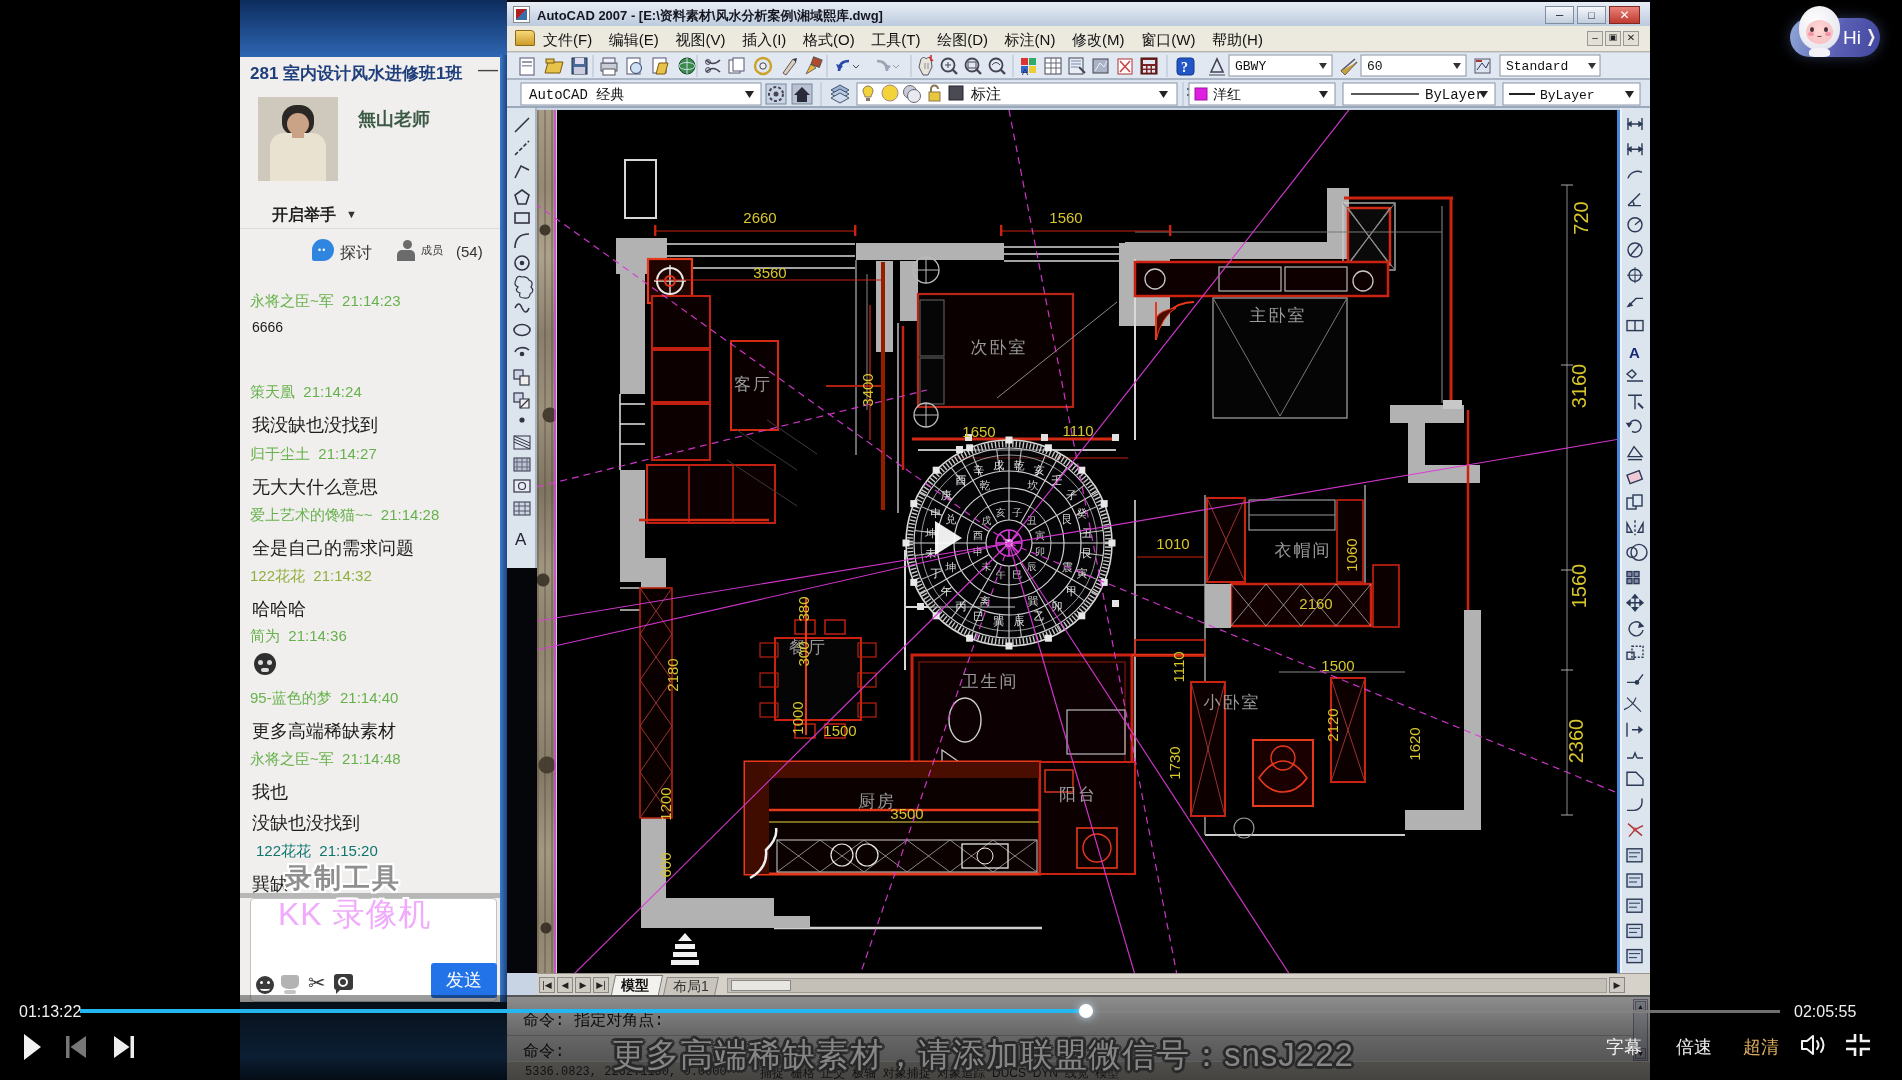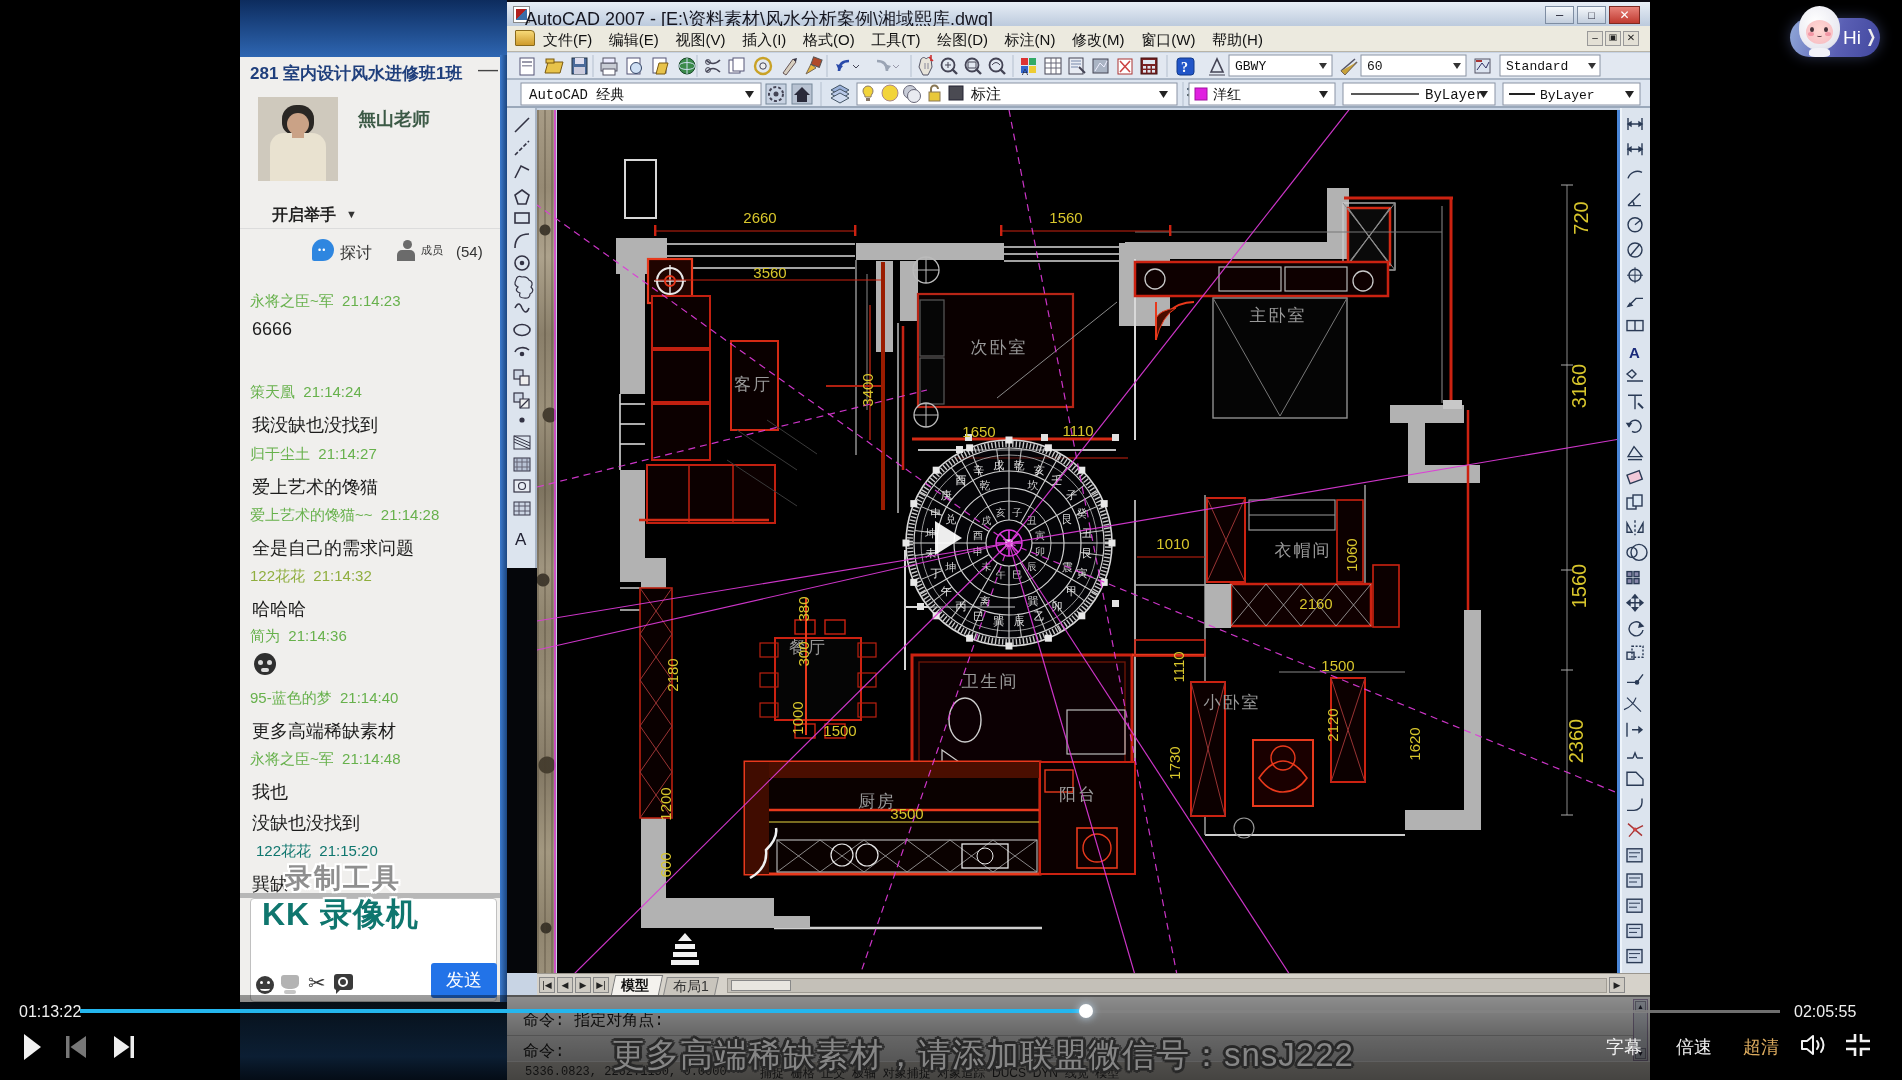--- a/index.html
+++ b/index.html
@@ -30,25 +30,25 @@
   <div class="abs" style="left:0;top:228px;width:260px;height:1px;background:#dcdcdc"></div>
 
   <div class="abs" style="left:72px;top:239px;width:22px;height:22px;background:#2e86e0;border-radius:50% 50% 50% 10%"></div>
   <div class="txt" style="left:78px;top:245px;font-size:9px;color:#fff;letter-spacing:1px">••</div>
   <div class="txt" style="left:100px;top:243px;font-size:16px;color:#333">探讨</div>
   <div class="abs" style="left:160px;top:240px;width:9px;height:9px;background:#6b6b6b;border-radius:50%;margin-left:3px"></div>
   <div class="abs" style="left:157px;top:250px;width:18px;height:11px;background:#6b6b6b;border-radius:5px 5px 0 0"></div>
   <div class="txt" style="left:181px;top:243px;font-size:11px;color:#333">成员</div>
   <div class="txt" style="left:216px;top:243px;font-size:15px;color:#333">(54)</div>
   <div class="txt" style="left:10px;top:292px;font-size:15px;color:#67b14c">永将之臣~军&nbsp;&nbsp;21:14:23</div>
-  <div class="txt" style="left:12px;top:319px;font-size:18px;color:#1c1c1c">6666</div>
+  <div class="txt" style="left:12px;top:319px;font-size:14px;color:#1c1c1c">6666</div>
   <div class="txt" style="left:10px;top:383px;font-size:15px;color:#67b14c">策天凰&nbsp;&nbsp;21:14:24</div>
   <div class="txt" style="left:12px;top:413px;font-size:18px;color:#1c1c1c">我没缺也没找到</div>
   <div class="txt" style="left:10px;top:445px;font-size:15px;color:#67b14c">归于尘土&nbsp;&nbsp;21:14:27</div>
-  <div class="txt" style="left:12px;top:475px;font-size:18px;color:#1c1c1c">爱上艺术的馋猫</div>
+  <div class="txt" style="left:12px;top:475px;font-size:18px;color:#1c1c1c">无大大什么意思</div>
   <div class="txt" style="left:10px;top:506px;font-size:15px;color:#67b14c">爱上艺术的馋猫~~&nbsp;&nbsp;21:14:28</div>
   <div class="txt" style="left:12px;top:536px;font-size:18px;color:#1c1c1c">全是自己的需求问题</div>
   <div class="txt" style="left:10px;top:567px;font-size:15px;color:#8fae3e">122花花&nbsp;&nbsp;21:14:32</div>
   <div class="txt" style="left:12px;top:597px;font-size:18px;color:#1c1c1c">哈哈哈</div>
   <div class="txt" style="left:10px;top:627px;font-size:15px;color:#67b14c">简为&nbsp;&nbsp;21:14:36</div>
   <div class="abs" style="left:14px;top:653px;width:22px;height:22px;background:#2f2f2f;border-radius:50%">
     <div class="abs" style="left:4px;top:7px;width:5px;height:5px;background:#dedede;border-radius:50%"></div>
     <div class="abs" style="left:13px;top:7px;width:5px;height:5px;background:#dedede;border-radius:50%"></div>
     <div class="abs" style="left:7px;top:15px;width:8px;height:4px;background:#dedede;border-radius:2px"></div>
   </div>
@@ -70,30 +70,30 @@
   <div class="abs" style="left:41px;top:975px;width:18px;height:14px;background:#b3b3b3;border-radius:3px 3px 40% 40%"></div>
   <div class="abs" style="left:44px;top:990px;width:12px;height:4px;background:#c6c6c6;border-radius:2px"></div>
   <div class="txt" style="left:68px;top:971px;font-size:21px;color:#3a3a3a">✂</div>
   <div class="abs" style="left:94px;top:974px;width:19px;height:16px;background:#3a3a3a;border-radius:3px">
      <div class="abs" style="left:4px;top:3px;width:10px;height:10px;border:2px solid #fff;border-radius:50%"></div>
      <div class="abs" style="left:2px;top:15px;width:0;height:0;border-left:5px solid #3a3a3a;border-bottom:5px solid transparent"></div>
   </div>
   <div class="abs" style="left:191px;top:963px;width:66px;height:35px;background:#2273e8;border-radius:3px;text-align:center;line-height:35px;font-size:18px;color:#fff">发送</div>
 
   <div class="txt" style="left:45px;top:860px;font-size:27px;font-weight:bold;color:#8f8f8f;letter-spacing:2px;text-shadow:-2px -2px 0 #fff,2px -2px 0 #fff,-2px 2px 0 #fff,2px 2px 0 #fff,0 -2px 0 #fff,0 2px 0 #fff,-2px 0 0 #fff,2px 0 0 #fff">录制工具</div>
-  <div class="txt" style="left:22px;top:893px;font-size:32px;font-weight:bold;color:#0f766e;letter-spacing:1px;text-shadow:-2px -2px 0 #fff,2px -2px 0 #fff,-2px 2px 0 #fff,2px 2px 0 #fff,0 -2px 0 #fff,0 2px 0 #fff,-2px 0 0 #fff,2px 0 0 #fff">KK 录像机</div>
+  <div class="txt" style="left:38px;top:893px;font-size:32px;font-weight:normal;color:#f0abfc;letter-spacing:1px;text-shadow:-2px -2px 0 #fff,2px -2px 0 #fff,-2px 2px 0 #fff,2px 2px 0 #fff,0 -2px 0 #fff,0 2px 0 #fff,-2px 0 0 #fff,2px 0 0 #fff">KK 录像机</div>
 </div>
 
 <div class="abs" id="acad" style="left:507px;top:0;width:1143px;height:1080px;background:#c8d4e4">
   <div class="abs" style="left:0;top:0;width:1143px;height:2px;background:#0a0a14"></div>
   <div class="abs" style="left:0;top:2px;width:1143px;height:24px;background:linear-gradient(#e8eef6,#bccadd)">
     <div class="abs" style="left:6px;top:4px;width:17px;height:17px;background:#fff;border:1px solid #888">
       <div class="abs" style="left:2px;top:2px;width:11px;height:11px;background:linear-gradient(135deg,#b02020 50%,#3a6ea8 50%)"></div>
     </div>
-    <div class="txt" style="left:18px;top:5px;font-size:18px;color:#15151f;font-weight:normal">AutoCAD 2007 - [E:\资料素材\风水分析案例\湘域熙库.dwg]</div>
+    <div class="txt" style="left:30px;top:5px;font-size:13px;color:#15151f;font-weight:bold">AutoCAD 2007 - [E:\资料素材\风水分析案例\湘域熙库.dwg]</div>
     <div class="abs" style="left:1038px;top:4px;width:29px;height:18px;background:linear-gradient(#f5f8fb,#c3cedd);border:1px solid #7e8da2;text-align:center;line-height:15px;font-size:13px;color:#223">–</div>
     <div class="abs" style="left:1070px;top:4px;width:29px;height:18px;background:linear-gradient(#f5f8fb,#c3cedd);border:1px solid #7e8da2;text-align:center;line-height:16px;font-size:11px;color:#223">□</div>
     <div class="abs" style="left:1102px;top:4px;width:31px;height:18px;background:linear-gradient(#e8837a,#c03a30);border:1px solid #7e2a22;text-align:center;line-height:16px;font-size:12px;color:#fff">✕</div>
   </div>
   <div class="abs" style="left:0;top:26px;width:1143px;height:26px;background:#eceadf;border-bottom:1px solid #b8b4a8">
     <div class="abs" style="left:8px;top:4px;width:20px;height:16px;background:linear-gradient(#f7d978,#cf9b2a);border:1px solid #8a6a1a;border-radius:1px 4px 1px 1px"></div>
     <div class="txt" style="left:36px;top:5px;font-size:15px;color:#111">文件(F)&nbsp;&nbsp;&nbsp;&nbsp;编辑(E)&nbsp;&nbsp;&nbsp;&nbsp;视图(V)&nbsp;&nbsp;&nbsp;&nbsp;插入(I)&nbsp;&nbsp;&nbsp;&nbsp;格式(O)&nbsp;&nbsp;&nbsp;&nbsp;工具(T)&nbsp;&nbsp;&nbsp;&nbsp;绘图(D)&nbsp;&nbsp;&nbsp;&nbsp;标注(N)&nbsp;&nbsp;&nbsp;&nbsp;修改(M)&nbsp;&nbsp;&nbsp;&nbsp;窗口(W)&nbsp;&nbsp;&nbsp;&nbsp;帮助(H)</div>
     <div class="abs" style="left:1080px;top:5px;width:16px;height:15px;background:#e3e0d5;border:1px solid #999;font-size:10px;text-align:center;color:#222">–</div>
     <div class="abs" style="left:1098px;top:5px;width:16px;height:15px;background:#e3e0d5;border:1px solid #999;font-size:9px;text-align:center;color:#222">▣</div>
     <div class="abs" style="left:1116px;top:5px;width:16px;height:15px;background:#e3e0d5;border:1px solid #999;font-size:10px;text-align:center;color:#222">✕</div>

